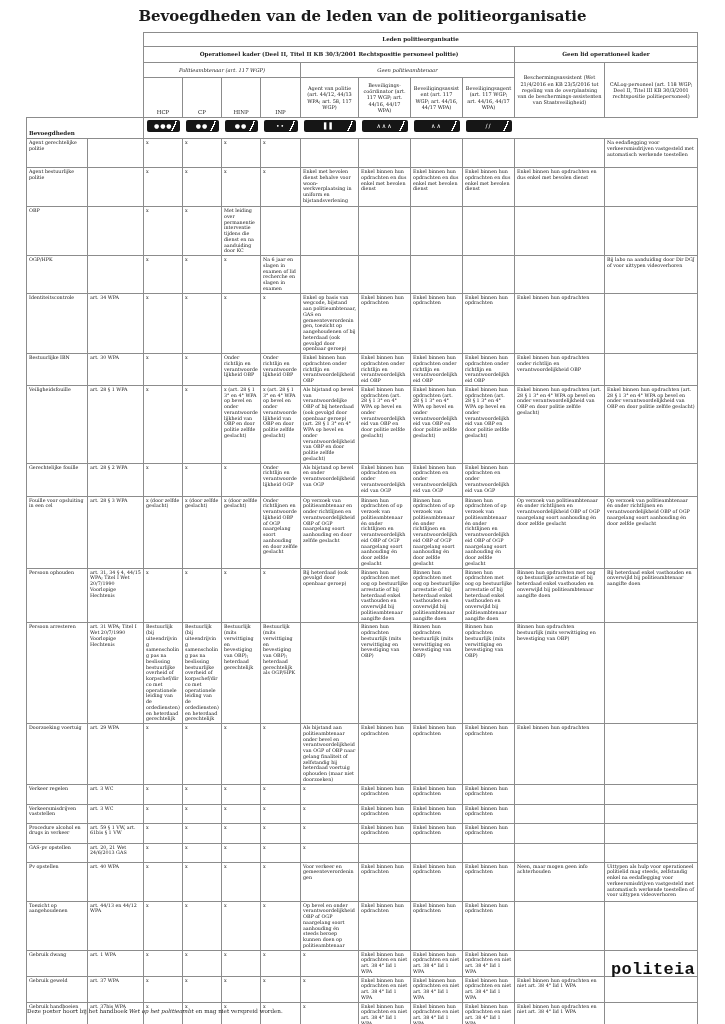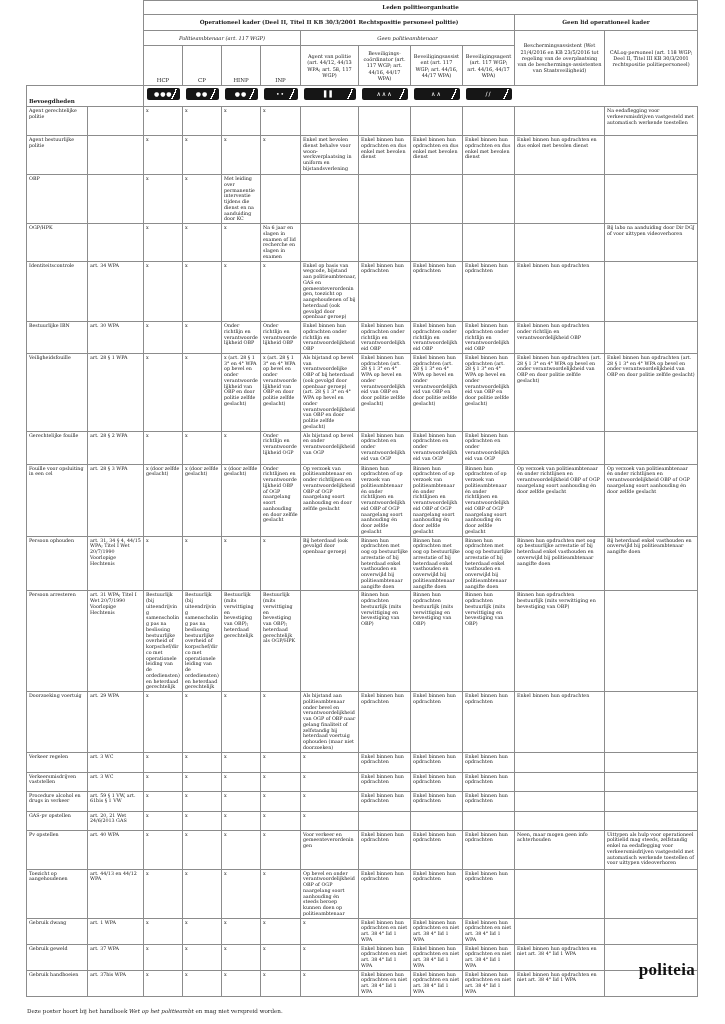--- a/index.html
+++ b/index.html
@@ -41,26 +41,27 @@
   tbody tr:nth-child(17)>td{height:36px} tbody tr:nth-child(18)>td{height:26px}
   tbody tr:nth-child(19)>td{height:23px} tbody tr:nth-child(20)>td{height:20px}
   tbody tr:nth-child(21)>td{height:17px} tbody tr:nth-child(22)>td{height:18px}
   tbody tr:nth-child(23)>td{height:16px} tbody tr:nth-child(24)>td{height:20px}
   tbody tr:nth-child(25)>td{height:17px} tbody tr:nth-child(26)>td{height:17px}
   tbody tr:nth-child(27)>td{height:20px} tbody tr:nth-child(28)>td{height:19px}
   tbody tr:nth-child(29)>td{height:68px}
   .footer-note{position:absolute;left:27px;top:1008px;font-size:5.6px;}
   .footer-note .book{font-style:italic;}
   .logo{position:absolute;right:30px;top:960px;font-size:17px;font-weight:bold;
-        font-family:Liberation Serif, serif;letter-spacing:0.3px;color:#111;}
+        font-family:Liberation Mono, monospace;letter-spacing:0.3px;color:#111;}
 </style>
 </head>
 <body>
 
 <div class="page">
+  <div class="title">Bevoegdheden van de leden van de politieorganisatie</div>
 
   <table>
     <colgroup>
       <col style="width:61px">
         <col style="width:56px">
       <col style="width:39px">
         <col style="width:39px">
         <col style="width:39px">
         <col style="width:40px">
       <col style="width:58px">

